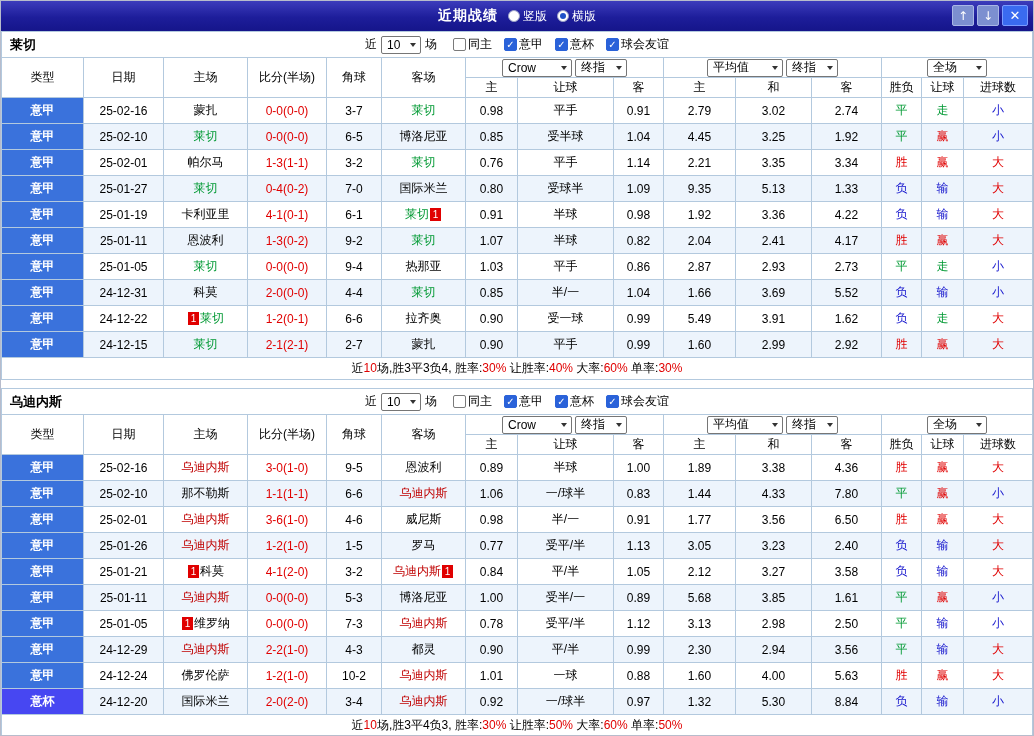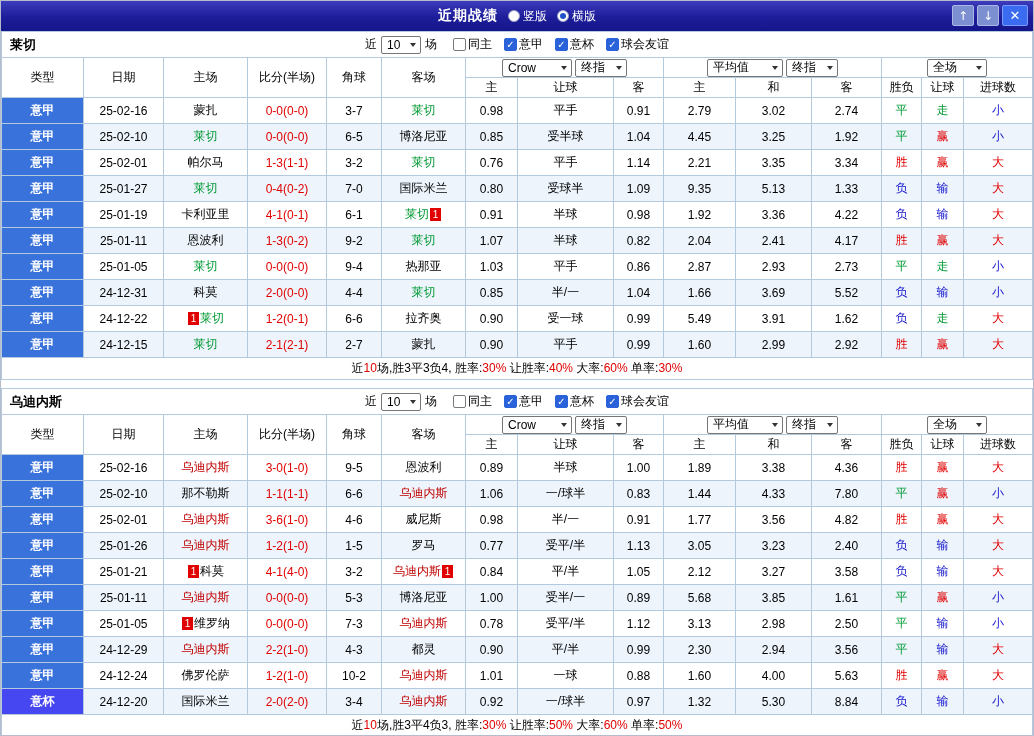--- a/index.html
+++ b/index.html
@@ -533,21 +533,21 @@
       <td>25-02-01</td>
       <td><span style="color: rgb(192, 0, 0);">乌迪内斯</span></td>
       <td class="c-score">3-6(1-0)</td>
       <td>4-6</td>
       <td><span>威尼斯</span></td>
       <td>0.98</td>
       <td>半/一</td>
       <td>0.91</td>
       <td>1.77</td>
       <td>3.56</td>
-      <td>4.82</td>
+      <td>6.50</td>
       <td style="color: rgb(224, 0, 0);">胜</td>
       <td style="color: rgb(224, 0, 0);">赢</td>
       <td style="color: rgb(224, 0, 0);">大</td>
     </tr>
         <tr>
       <td class="c-type" style="background: rgb(58, 114, 220);">意甲</td>
       <td>25-01-26</td>
       <td><span style="color: rgb(192, 0, 0);">乌迪内斯</span></td>
       <td class="c-score">1-2(1-0)</td>
       <td>1-5</td>
@@ -559,21 +559,21 @@
       <td>3.23</td>
       <td>2.40</td>
       <td style="color: rgb(21, 21, 205);">负</td>
       <td style="color: rgb(21, 21, 205);">输</td>
       <td style="color: rgb(224, 0, 0);">大</td>
     </tr>
         <tr>
       <td class="c-type" style="background: rgb(58, 114, 220);">意甲</td>
       <td>25-01-21</td>
       <td><span class="rc">1</span><span>科莫</span></td>
-      <td class="c-score">4-1(4-0)</td>
+      <td class="c-score">4-1(2-0)</td>
       <td>3-2</td>
       <td><span style="color: rgb(192, 0, 0);">乌迪内斯</span><span class="rc">1</span></td>
       <td>0.84</td>
       <td>平/半</td>
       <td>1.05</td>
       <td>2.12</td>
       <td>3.27</td>
       <td>3.58</td>
       <td style="color: rgb(21, 21, 205);">负</td>
       <td style="color: rgb(21, 21, 205);">输</td>

